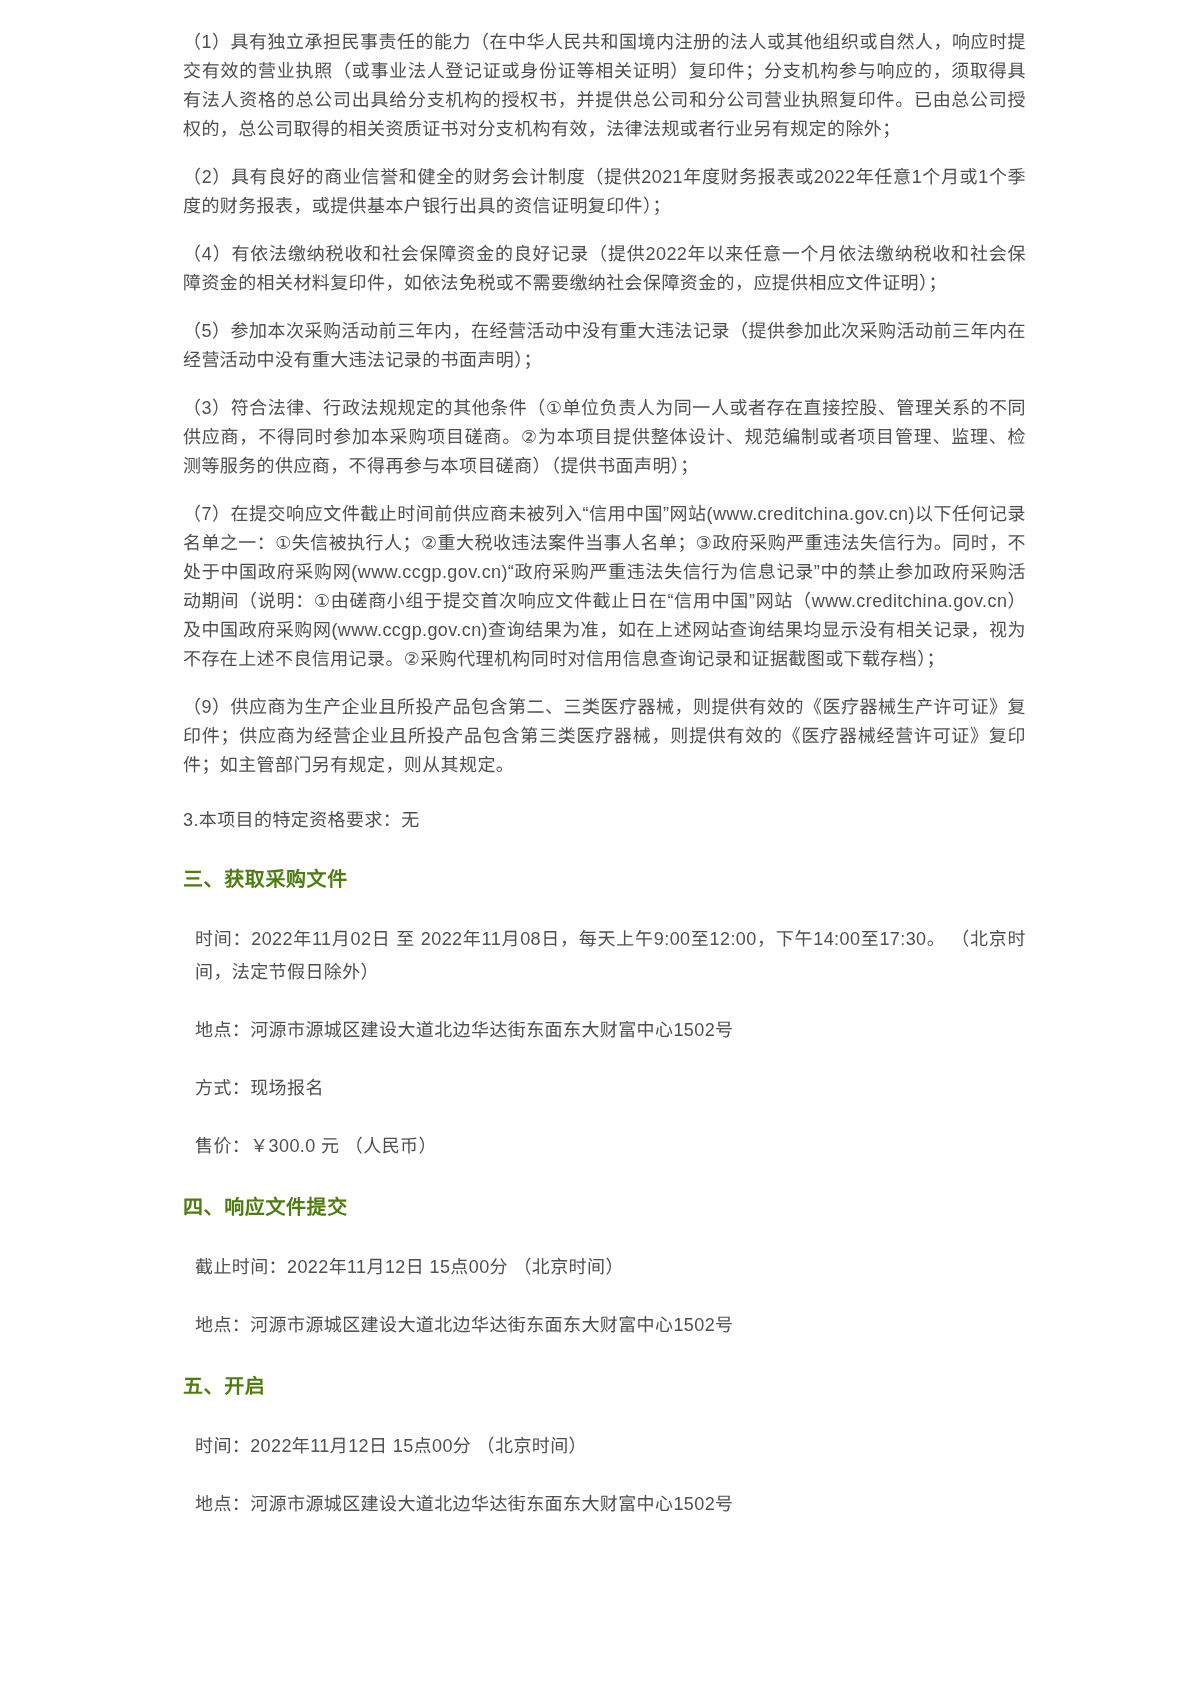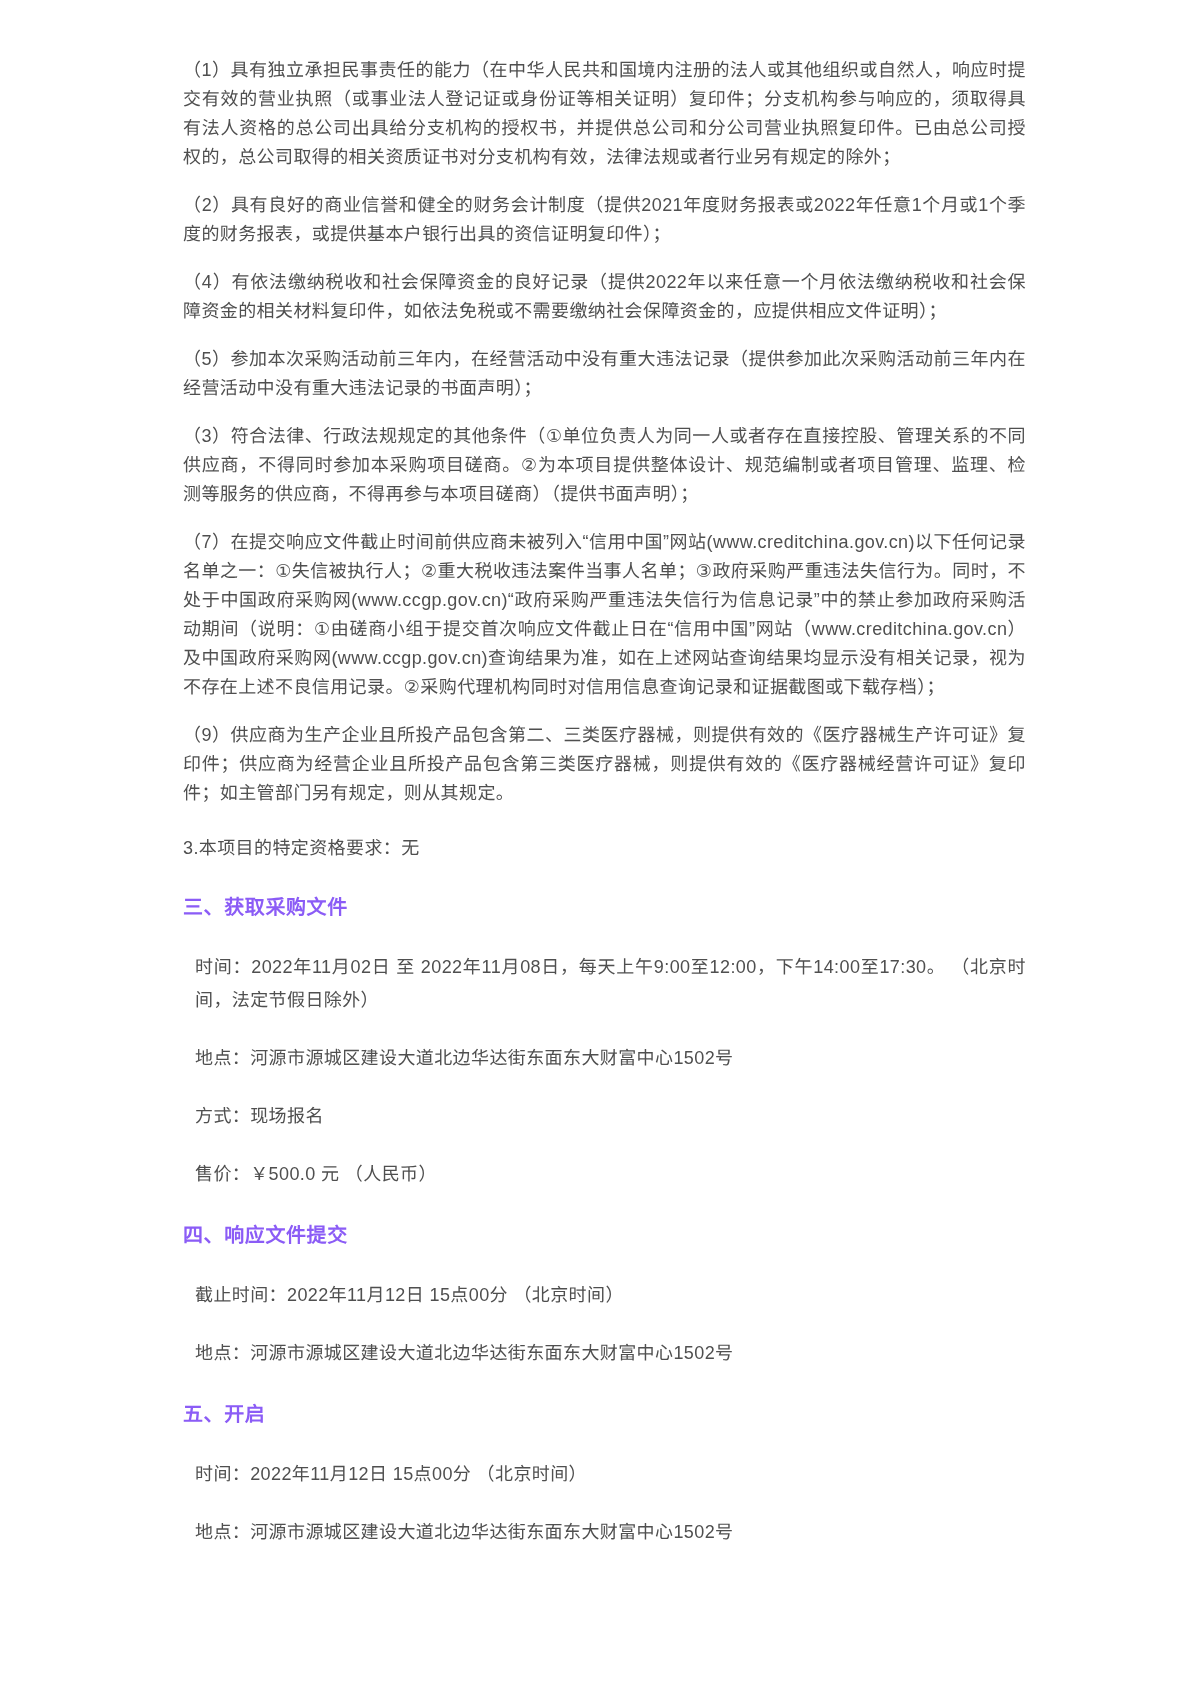--- a/index.html
+++ b/index.html
@@ -10,41 +10,41 @@
   body {
     width: 1190px;
     height: 1683px;
     overflow: hidden;
     font-family: "Liberation Sans", "DejaVu Sans", sans-serif;
     color: #4f4f4f;
   }
   .content {
     width: 843px;
     margin-left: 183px;
-    padding-top: 56px;
+    padding-top: 28px;
   }
   p.item {
     font-size: 18px;
     line-height: 29px;
     letter-spacing: 0.4px;
     text-align: justify;
     margin: 0 0 19px 0;
     word-break: break-all;
   }
   p.plain {
     font-size: 18px;
     line-height: 29px;
     letter-spacing: 0.4px;
     margin: 26px 0 12px 0;
   }
   h3.heading {
     font-size: 20px;
     line-height: 29px;
     letter-spacing: 0.6px;
-    color: #8b5cf6;
+    color: #4d7c0f;
     font-weight: bold;
     margin: 30px 0 29px 0;
   }
   p.detail {
     font-size: 18px;
     line-height: 33px;
     letter-spacing: 0.4px;
     text-align: justify;
     margin: 0 0 25px 12px;
     word-break: break-all;
@@ -63,21 +63,21 @@
     <p class="item">（3）符合法律、行政法规规定的其他条件（①单位负责人为同一人或者存在直接控股、管理关系的不同供应商，不得同时参加本采购项目磋商。②为本项目提供整体设计、规范编制或者项目管理、监理、检测等服务的供应商，不得再参与本项目磋商）（提供书面声明）；</p>
     <p class="item">（7）在提交响应文件截止时间前供应商未被列入“信用中国”网站(www.creditchina.gov.cn)以下任何记录名单之一：①失信被执行人；②重大税收违法案件当事人名单；③政府采购严重违法失信行为。同时，不处于中国政府采购网(www.ccgp.gov.cn)“政府采购严重违法失信行为信息记录”中的禁止参加政府采购活动期间（说明：①由磋商小组于提交首次响应文件截止日在“信用中国”网站（www.creditchina.gov.cn）及中国政府采购网(www.ccgp.gov.cn)查询结果为准，如在上述网站查询结果均显示没有相关记录，视为不存在上述不良信用记录。②采购代理机构同时对信用信息查询记录和证据截图或下载存档）；</p>
     <p class="item">（9）供应商为生产企业且所投产品包含第二、三类医疗器械，则提供有效的《医疗器械生产许可证》复印件；供应商为经营企业且所投产品包含第三类医疗器械，则提供有效的《医疗器械经营许可证》复印件；如主管部门另有规定，则从其规定。</p>
 
     <p class="plain">3.本项目的特定资格要求：无</p>
 
     <h3 class="heading">三、获取采购文件</h3>
     <p class="detail">时间：2022年11月02日 至 2022年11月08日，每天上午9:00至12:00，下午14:00至17:30。 （北京时间，法定节假日除外）</p>
     <p class="detail">地点：河源市源城区建设大道北边华达街东面东大财富中心1502号</p>
     <p class="detail">方式：现场报名</p>
-    <p class="detail">售价：￥500.0 元 （人民币）</p>
+    <p class="detail">售价：￥300.0 元 （人民币）</p>
 
     <h3 class="heading">四、响应文件提交</h3>
     <p class="detail">截止时间：2022年11月12日 15点00分 （北京时间）</p>
     <p class="detail">地点：河源市源城区建设大道北边华达街东面东大财富中心1502号</p>
 
     <h3 class="heading">五、开启</h3>
     <p class="detail">时间：2022年11月12日 15点00分 （北京时间）</p>
     <p class="detail">地点：河源市源城区建设大道北边华达街东面东大财富中心1502号</p>
 
   </div>

